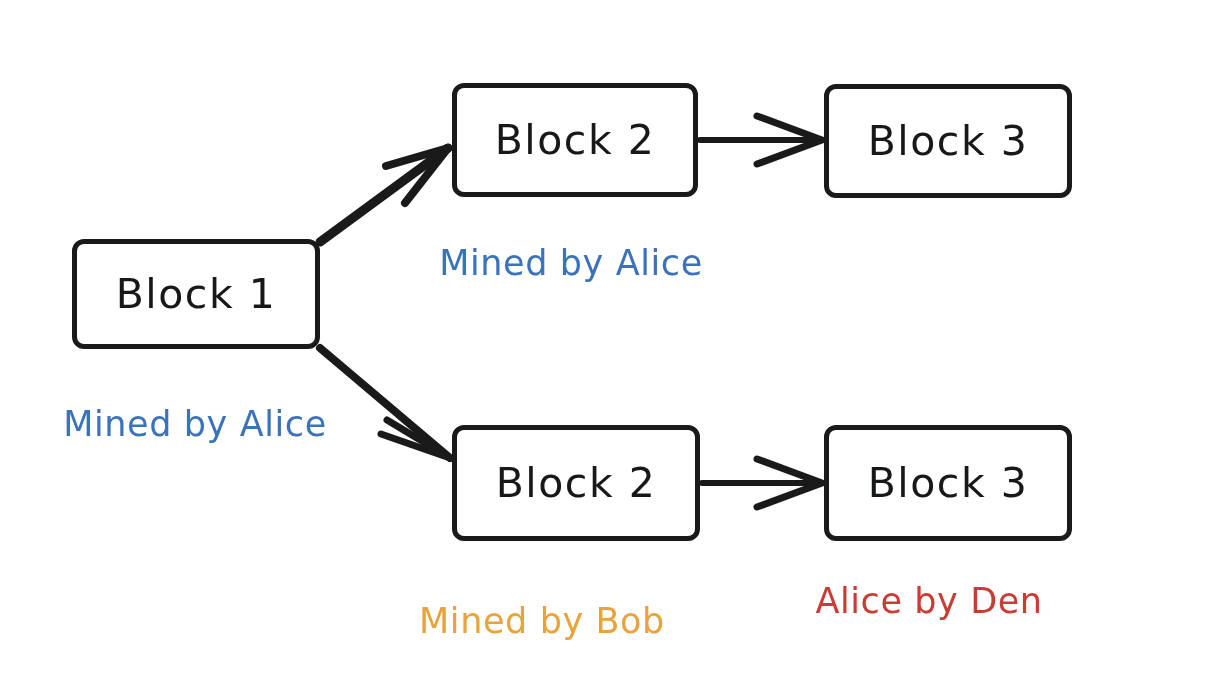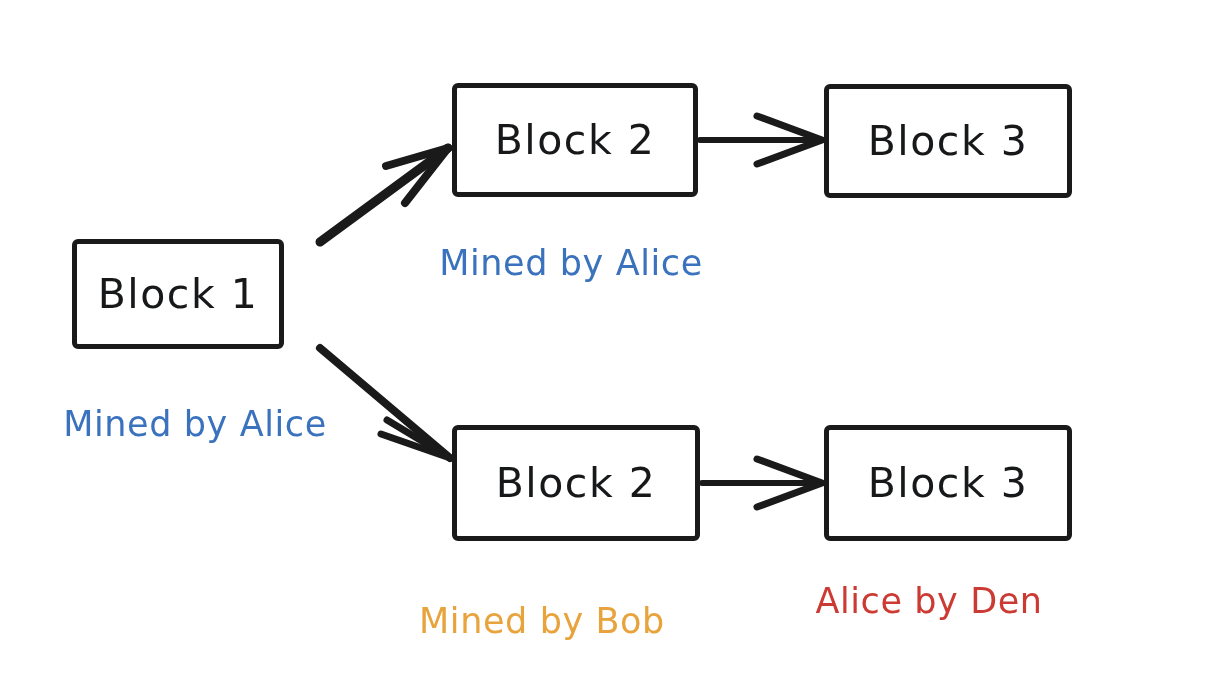--- a/index.html
+++ b/index.html
@@ -23,21 +23,21 @@
     left: 0;
     top: 0;
     width: 1218px;
     height: 698px;
   }
   .block-box {
     position: absolute;
     box-sizing: border-box;
     background: #ffffff;
     border: 5px solid #1a1a1a;
-    border-radius: 6px;
+    border-radius: 12px;
     display: flex;
     align-items: center;
     justify-content: center;
     z-index: 3;
   }
   .block-label {
     font-family: "DejaVu Sans", sans-serif;
     font-size: 41px;
     font-weight: 400;
     letter-spacing: 1.5px;
@@ -51,21 +51,21 @@
     font-size: 35px;
     font-weight: 500;
     letter-spacing: 0.6px;
     white-space: nowrap;
     transform: translateX(-50%);
     text-align: center;
     line-height: 1;
     z-index: 3;
   }
   
-  #block-1 { left: 72px;  top: 239px; width: 212px; height: 110px; }
+  #block-1 { left: 72px;  top: 239px; width: 248px; height: 110px; }
   #block-2-top { left: 452px; top: 83px; width: 246px; height: 114px; }
   #block-3-top { left: 824px; top: 84px; width: 248px; height: 114px; }
   #block-2-bottom { left: 452px; top: 425px; width: 248px; height: 116px; }
   #block-3-bottom { left: 824px; top: 425px; width: 248px; height: 116px; }
 
   #label-block-1 { left: 195px; top: 407px; }
   #label-block-2-top { left: 571px; top: 246px; }
   #label-block-3-top { left: 956px; top: 246px; }
   #label-block-2-bottom { left: 542px; top: 604px; }
   #label-block-3-bottom { left: 929px; top: 584px; }

